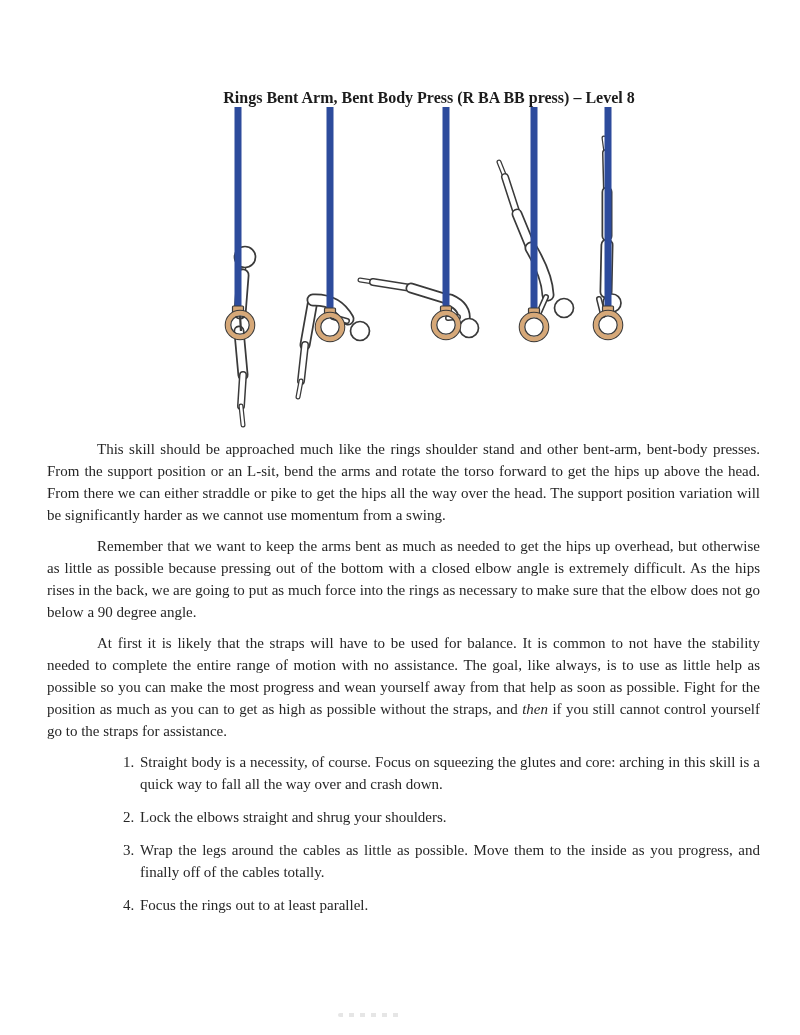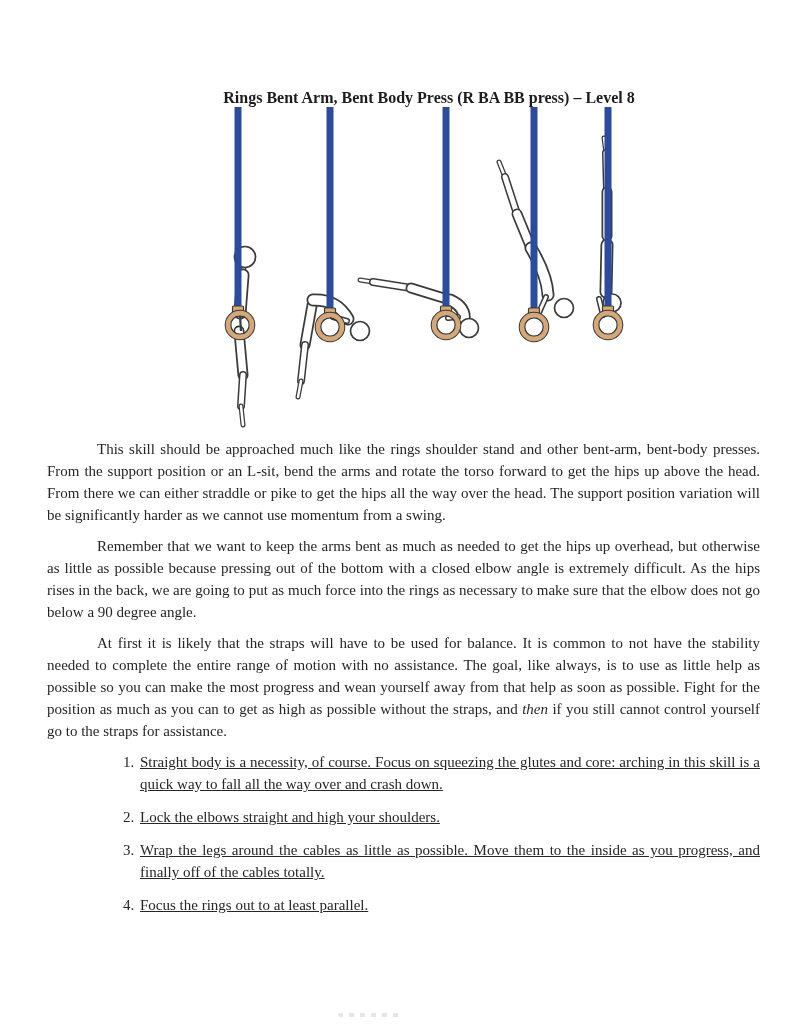--- a/index.html
+++ b/index.html
@@ -63,21 +63,20 @@
   ol.points {
     list-style: decimal;
     padding-left: 91px;
     margin-top: 4px;
   }
   ol.points li {
     text-align: justify;
     line-height: 22px;
     margin-bottom: 11px;
     padding-left: 2px;
-    text-decoration: underline;
   }
   .page-number-sliver {
     position: absolute;
     left: 338px;
     top: 1013px;
     width: 62px;
     height: 4px;
     background: repeating-linear-gradient(90deg, #cdcdcd 0 5px, transparent 5px 11px);
     opacity: 0.5;
     border-radius: 2px;
@@ -205,20 +204,20 @@
     </g>
   </svg>
 
   <div class="content">
     <p class="first">This skill should be approached much like the rings shoulder stand and other bent-arm, bent-body presses. From the support position or an L-sit, bend the arms and rotate the torso forward to get the hips up above the head. From there we can either straddle or pike to get the hips all the way over the head. The support position variation will be significantly harder as we cannot use momentum from a swing.</p>
     <p>Remember that we want to keep the arms bent as much as needed to get the hips up overhead, but otherwise as little as possible because pressing out of the bottom with a closed elbow angle is extremely difficult. As the hips rises in the back, we are going to put as much force into the rings as necessary to make sure that the elbow does not go below a 90 degree angle.</p>
     <p><span>At first it is likely that the straps will have to be used for balance. It is common to not have the stability needed to complete the entire range of motion with no assistance. The goal, like always, is to use as little help as possible so you can make the most progress and wean yourself away from that help as soon as possible. Fight for the position as much as you can to get as high as possible without the straps, and </span><i>then</i><span> if you still cannot control yourself go to the straps for assistance.</span></p>
 
     <ol class="points">
       <li>Straight body is a necessity, of course. Focus on squeezing the glutes and core: arching in this skill is a quick way to fall all the way over and crash down.</li>
-      <li>Lock the elbows straight and high your shoulders.</li>
+      <li>Lock the elbows straight and shrug your shoulders.</li>
       <li>Wrap the legs around the cables as little as possible.  Move them to the inside as you progress, and finally off of the cables totally.</li>
       <li>Focus the rings out to at least parallel.</li>
     </ol>
   </div>
 
   <div class="page-number-sliver"></div>
 </div>
 
 </body></html>

